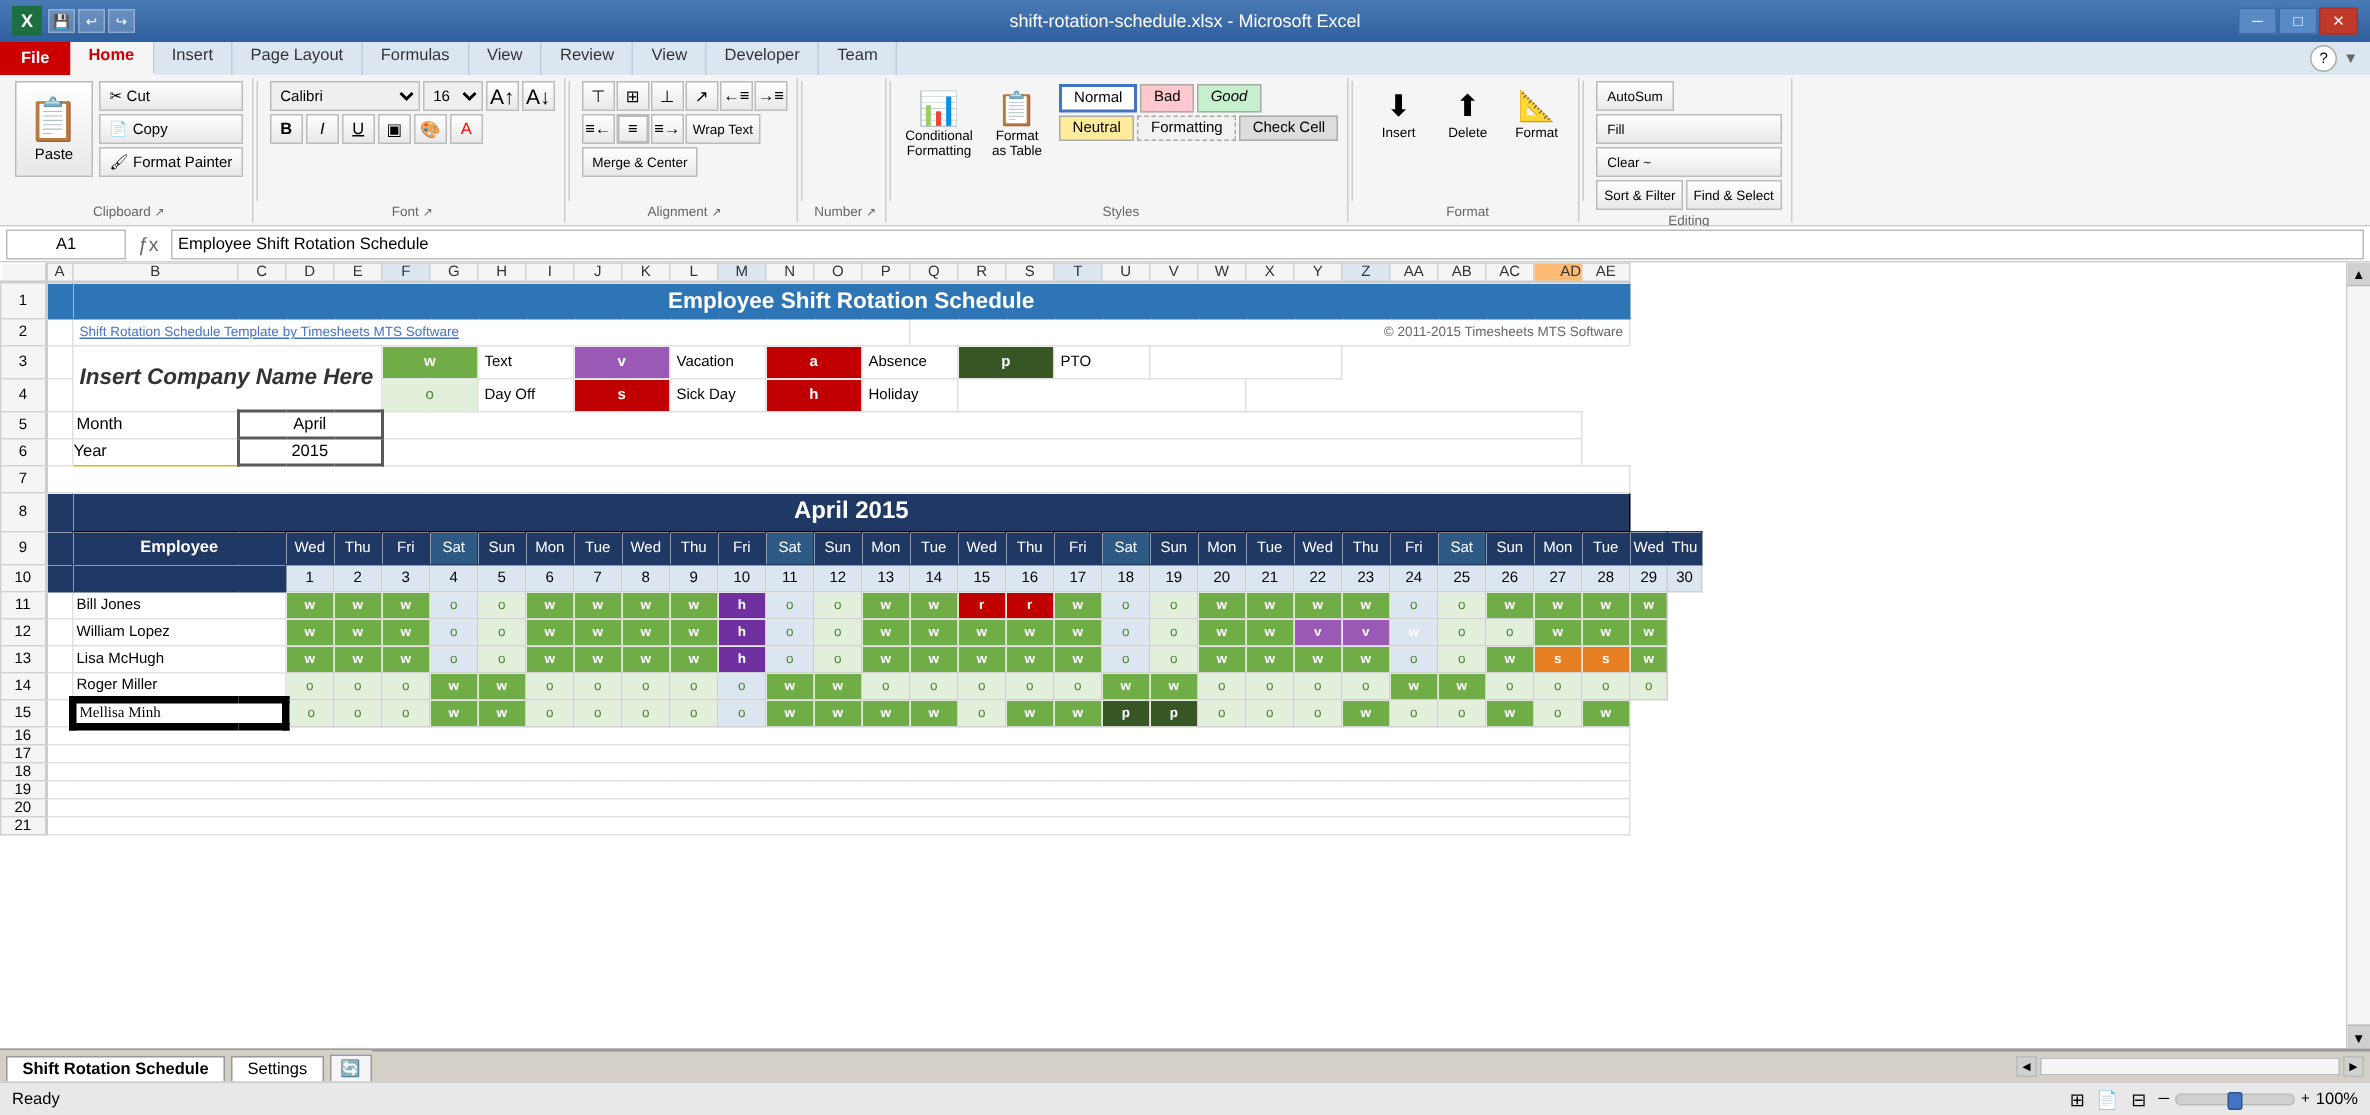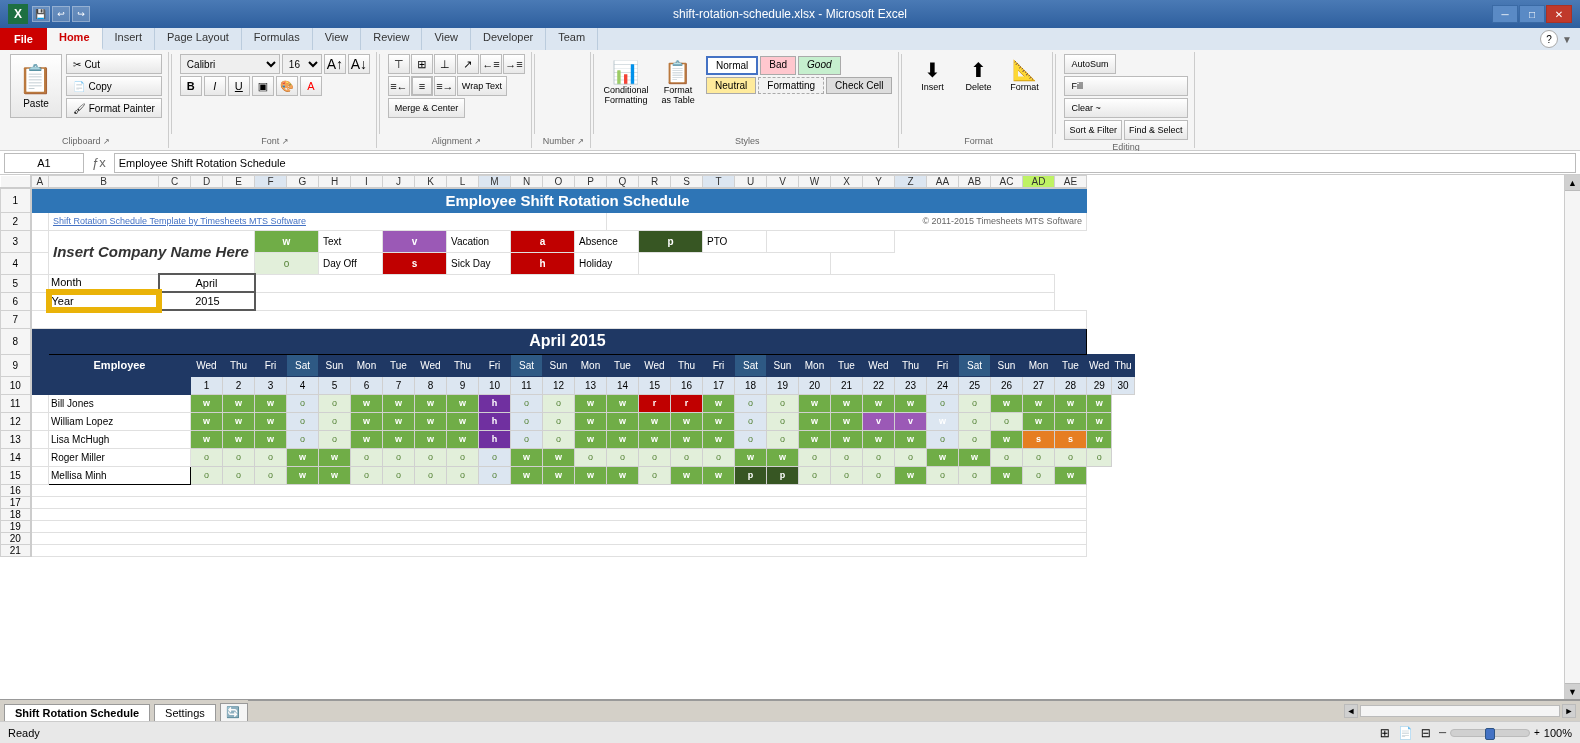--- a/index.html
+++ b/index.html
@@ -329,21 +329,21 @@
             <th class="col-hdr" style="font-size:10px;font-weight:normal;text-align:center;background:#dce6f1;border:1px solid #d0d0d0;color:#333;">T</th>
             <th class="col-hdr" style="font-size:10px;font-weight:normal;text-align:center;background:#f5f5f5;border:1px solid #d0d0d0;color:#333;">U</th>
             <th class="col-hdr" style="font-size:10px;font-weight:normal;text-align:center;background:#f5f5f5;border:1px solid #d0d0d0;color:#333;">V</th>
             <th class="col-hdr" style="font-size:10px;font-weight:normal;text-align:center;background:#f5f5f5;border:1px solid #d0d0d0;color:#333;">W</th>
             <th class="col-hdr" style="font-size:10px;font-weight:normal;text-align:center;background:#f5f5f5;border:1px solid #d0d0d0;color:#333;">X</th>
             <th class="col-hdr" style="font-size:10px;font-weight:normal;text-align:center;background:#f5f5f5;border:1px solid #d0d0d0;color:#333;">Y</th>
             <th class="col-hdr" style="font-size:10px;font-weight:normal;text-align:center;background:#dce6f1;border:1px solid #d0d0d0;color:#333;">Z</th>
             <th class="col-hdr" style="font-size:10px;font-weight:normal;text-align:center;background:#f5f5f5;border:1px solid #d0d0d0;color:#333;">AA</th>
             <th class="col-hdr" style="font-size:10px;font-weight:normal;text-align:center;background:#f5f5f5;border:1px solid #d0d0d0;color:#333;">AB</th>
             <th class="col-hdr" style="font-size:10px;font-weight:normal;text-align:center;background:#f5f5f5;border:1px solid #d0d0d0;color:#333;">AC</th>
-            <th class="col-hdr" style="font-size:10px;font-weight:normal;text-align:center;background:#bef264;border:1px solid #d0d0d0;color:#333;">AD</th>
+            <th class="col-hdr" style="font-size:10px;font-weight:normal;text-align:right;background:#fdba74;border:1px solid #d0d0d0;color:#333;">AD</th>
             <th class="col-hdr" style="font-size:10px;font-weight:normal;text-align:center;background:#f5f5f5;border:1px solid #d0d0d0;color:#333;">AE</th>
           </tr>
         </thead>
         <tbody>
 
           <tr class="r1">
             <td class="row-header">1</td>
             <td style="background:#2e75b6;border:1px solid #2e75b6;"></td>
             <td colspan="30" class="title-merged" style="font-size:15px;height:24px;border:1px solid #2e75b6;">Employee Shift Rotation Schedule</td>
           </tr>
@@ -388,21 +388,21 @@
             <td class="row-header">5</td>
             <td style="border:1px solid #e0e0e0;"></td>
             <td style="font-size:11px;border:1px solid #e0e0e0;padding-left:2px;">Month</td>
             <td colspan="3" style="font-size:11px;border:2px solid #595959;text-align:center;background:white;">April</td>
             <td colspan="25" style="border:1px solid #e0e0e0;"></td>
           </tr>
 
           <tr class="r6">
             <td class="row-header">6</td>
             <td style="border:1px solid #e0e0e0;"></td>
-            <td style="font-size:11px;border:6px solid #eab308;padding-left:0;">Year</td>
+            <td style="font-size:11px;border:1px solid #eab308;padding-left:0;">Year</td>
             <td colspan="3" style="font-size:11px;border:2px solid #595959;text-align:center;background:white;">2015</td>
             <td colspan="25" style="border:1px solid #e0e0e0;"></td>
           </tr>
 
           <tr class="r7">
             <td class="row-header">7</td>
             <td colspan="31" style="border:1px solid #e0e0e0;"></td>
           </tr>
 
           <tr class="r8" style="height:26px;">
@@ -620,21 +620,21 @@
             <td class="w-cell" style="border:1px solid #d0d0d0;">w</td>
             <td class="o-cell" style="border:1px solid #d0d0d0;">o</td>
             <td class="o-cell" style="border:1px solid #d0d0d0;">o</td>
             <td class="o-cell" style="border:1px solid #d0d0d0;">o</td>
             <td class="o-cell" style="border:1px solid #d0d0d0;">o</td>
           </tr>
 
           <tr class="r15">
             <td class="row-header">15</td>
             <td style="border:1px solid #e0e0e0;"></td>
-            <td colspan="2" class="emp-name" style="border:1px solid #000000;">Mellisa Minh</td>
+            <td colspan="2" class="emp-name" style="border:5px solid #000000;font-family:Liberation Serif, serif;">Mellisa Minh</td>
             <td class="o-cell" style="border:1px solid #d0d0d0;">o</td>
             <td class="o-cell" style="border:1px solid #d0d0d0;">o</td>
             <td class="o-cell" style="border:1px solid #d0d0d0;">o</td>
             <td class="w-cell" style="border:1px solid #d0d0d0;background:#70ad47;">w</td>
             <td class="w-cell" style="border:1px solid #d0d0d0;">w</td>
             <td class="o-cell" style="border:1px solid #d0d0d0;">o</td>
             <td class="o-cell" style="border:1px solid #d0d0d0;">o</td>
             <td class="o-cell" style="border:1px solid #d0d0d0;">o</td>
             <td class="o-cell" style="border:1px solid #d0d0d0;">o</td>
             <td class="o-cell" style="border:1px solid #d0d0d0;background:#dce6f1;">o</td>

